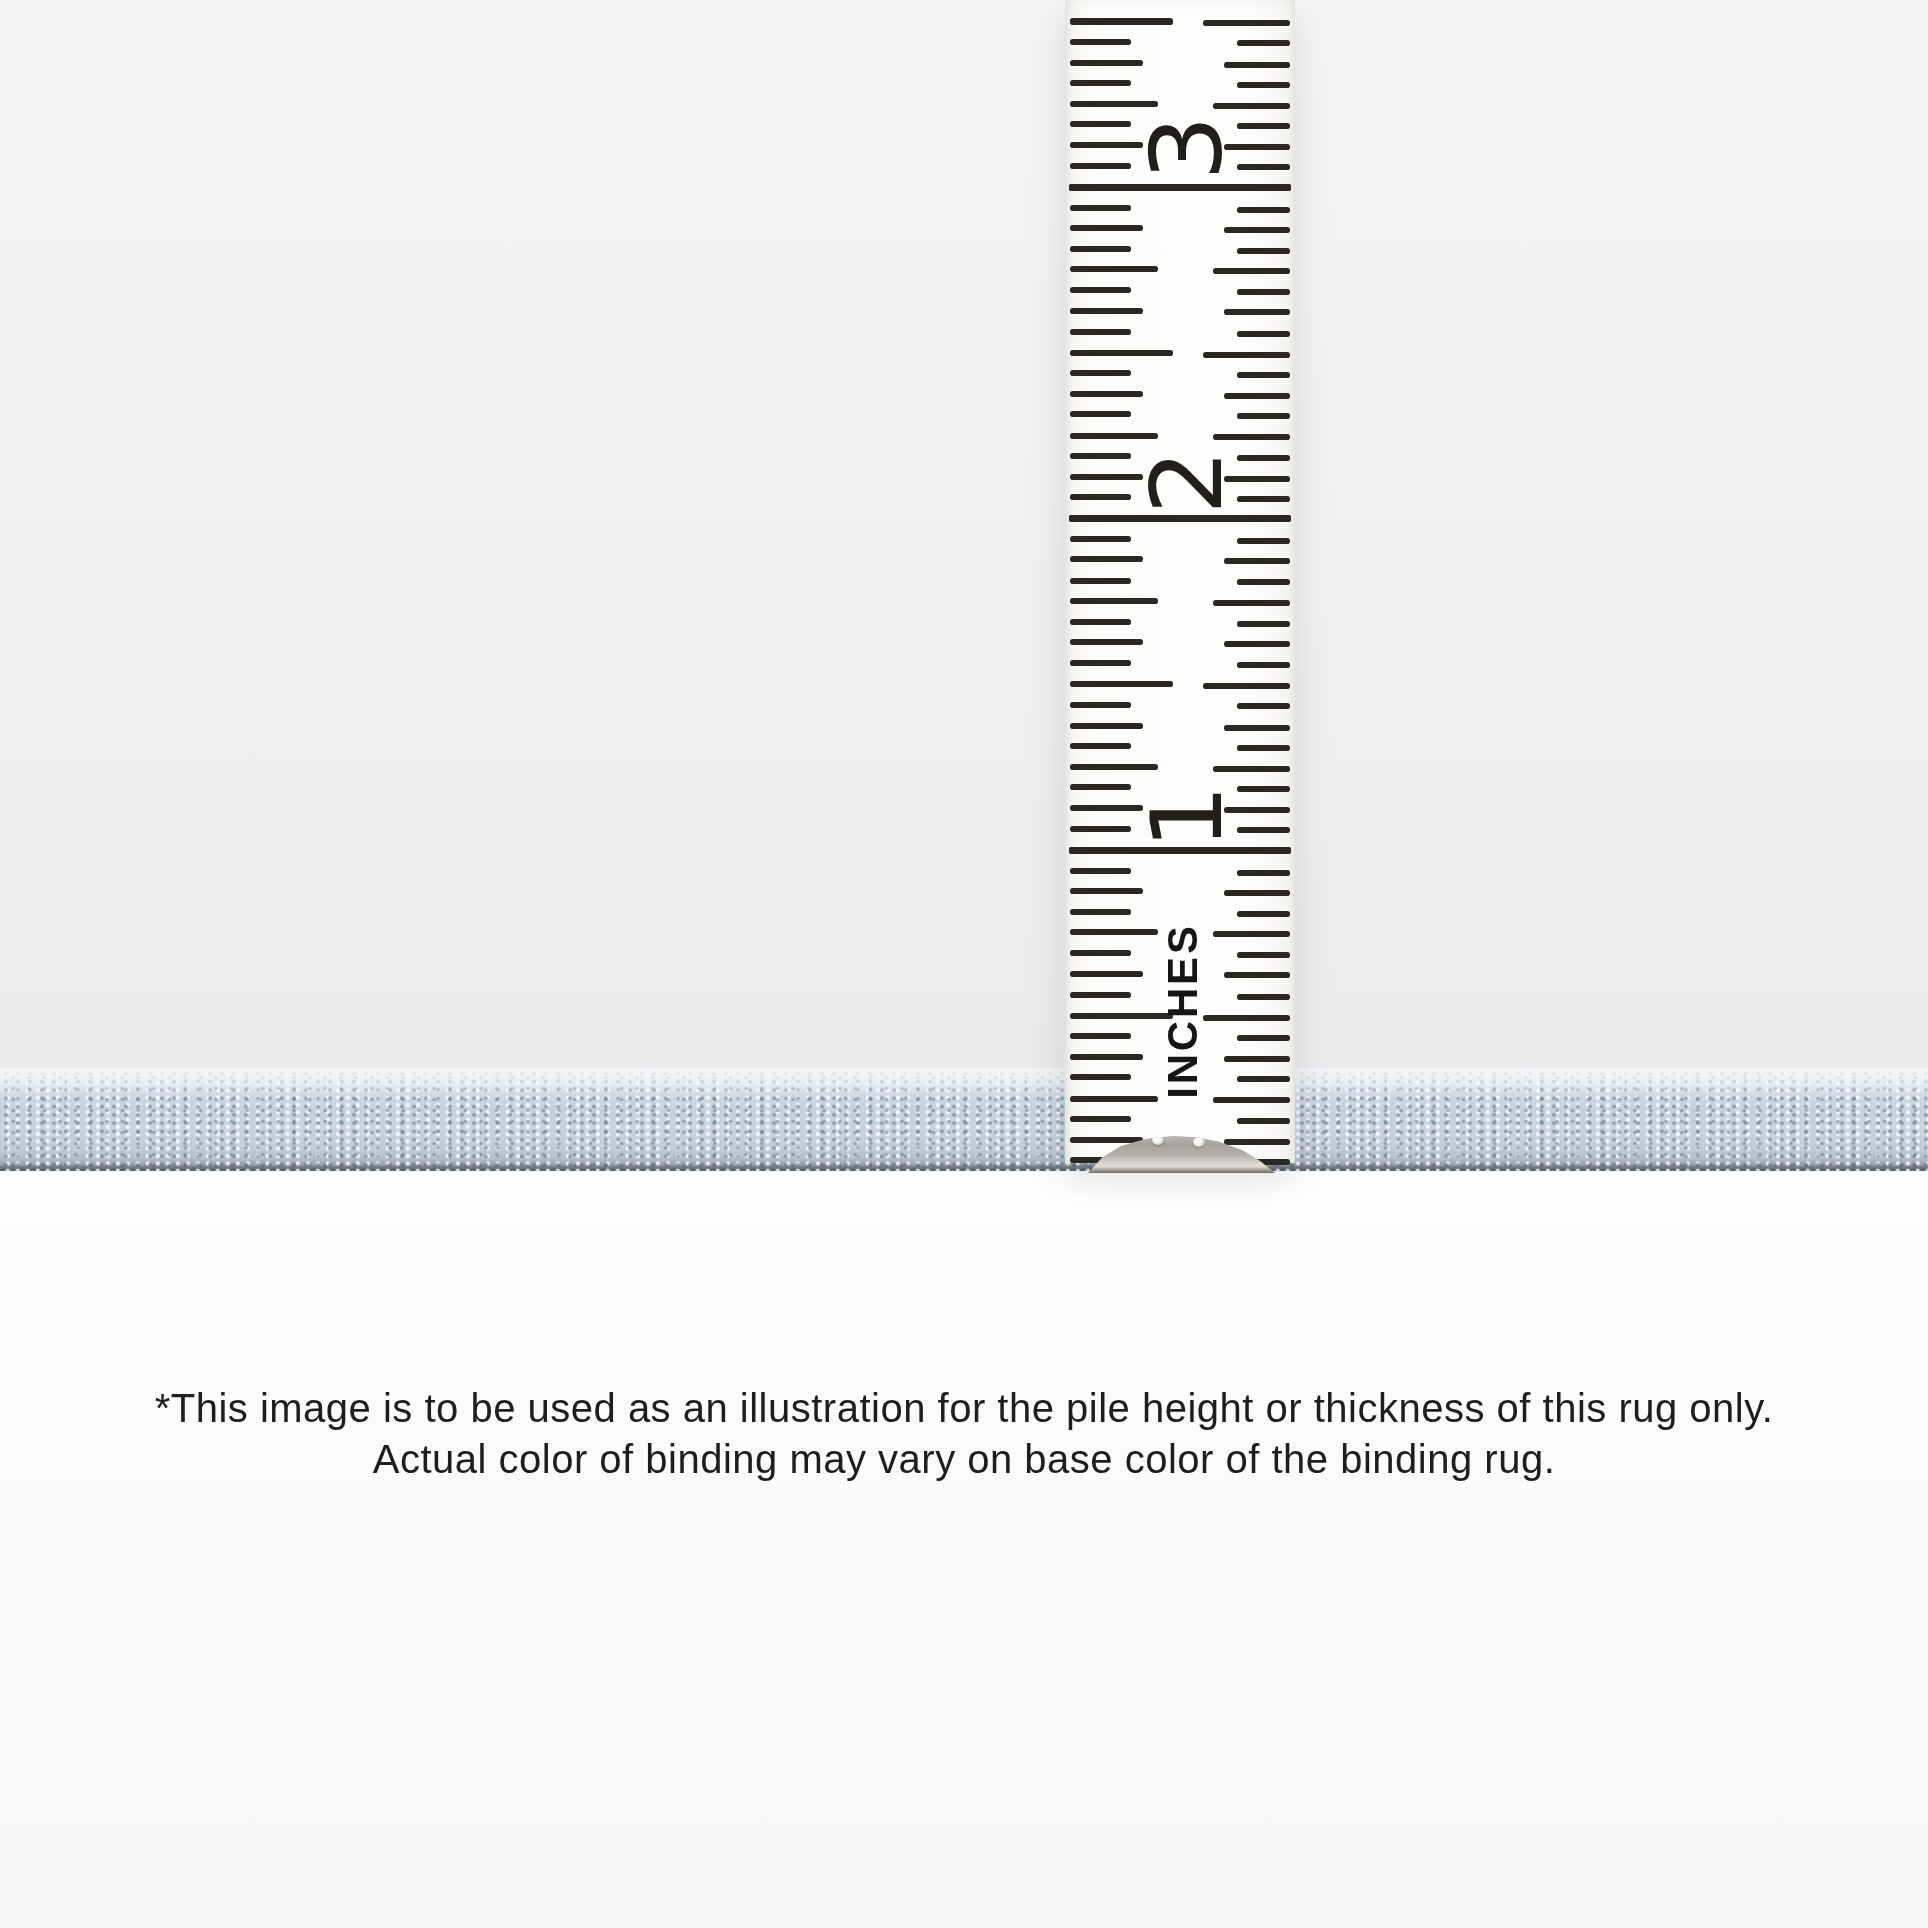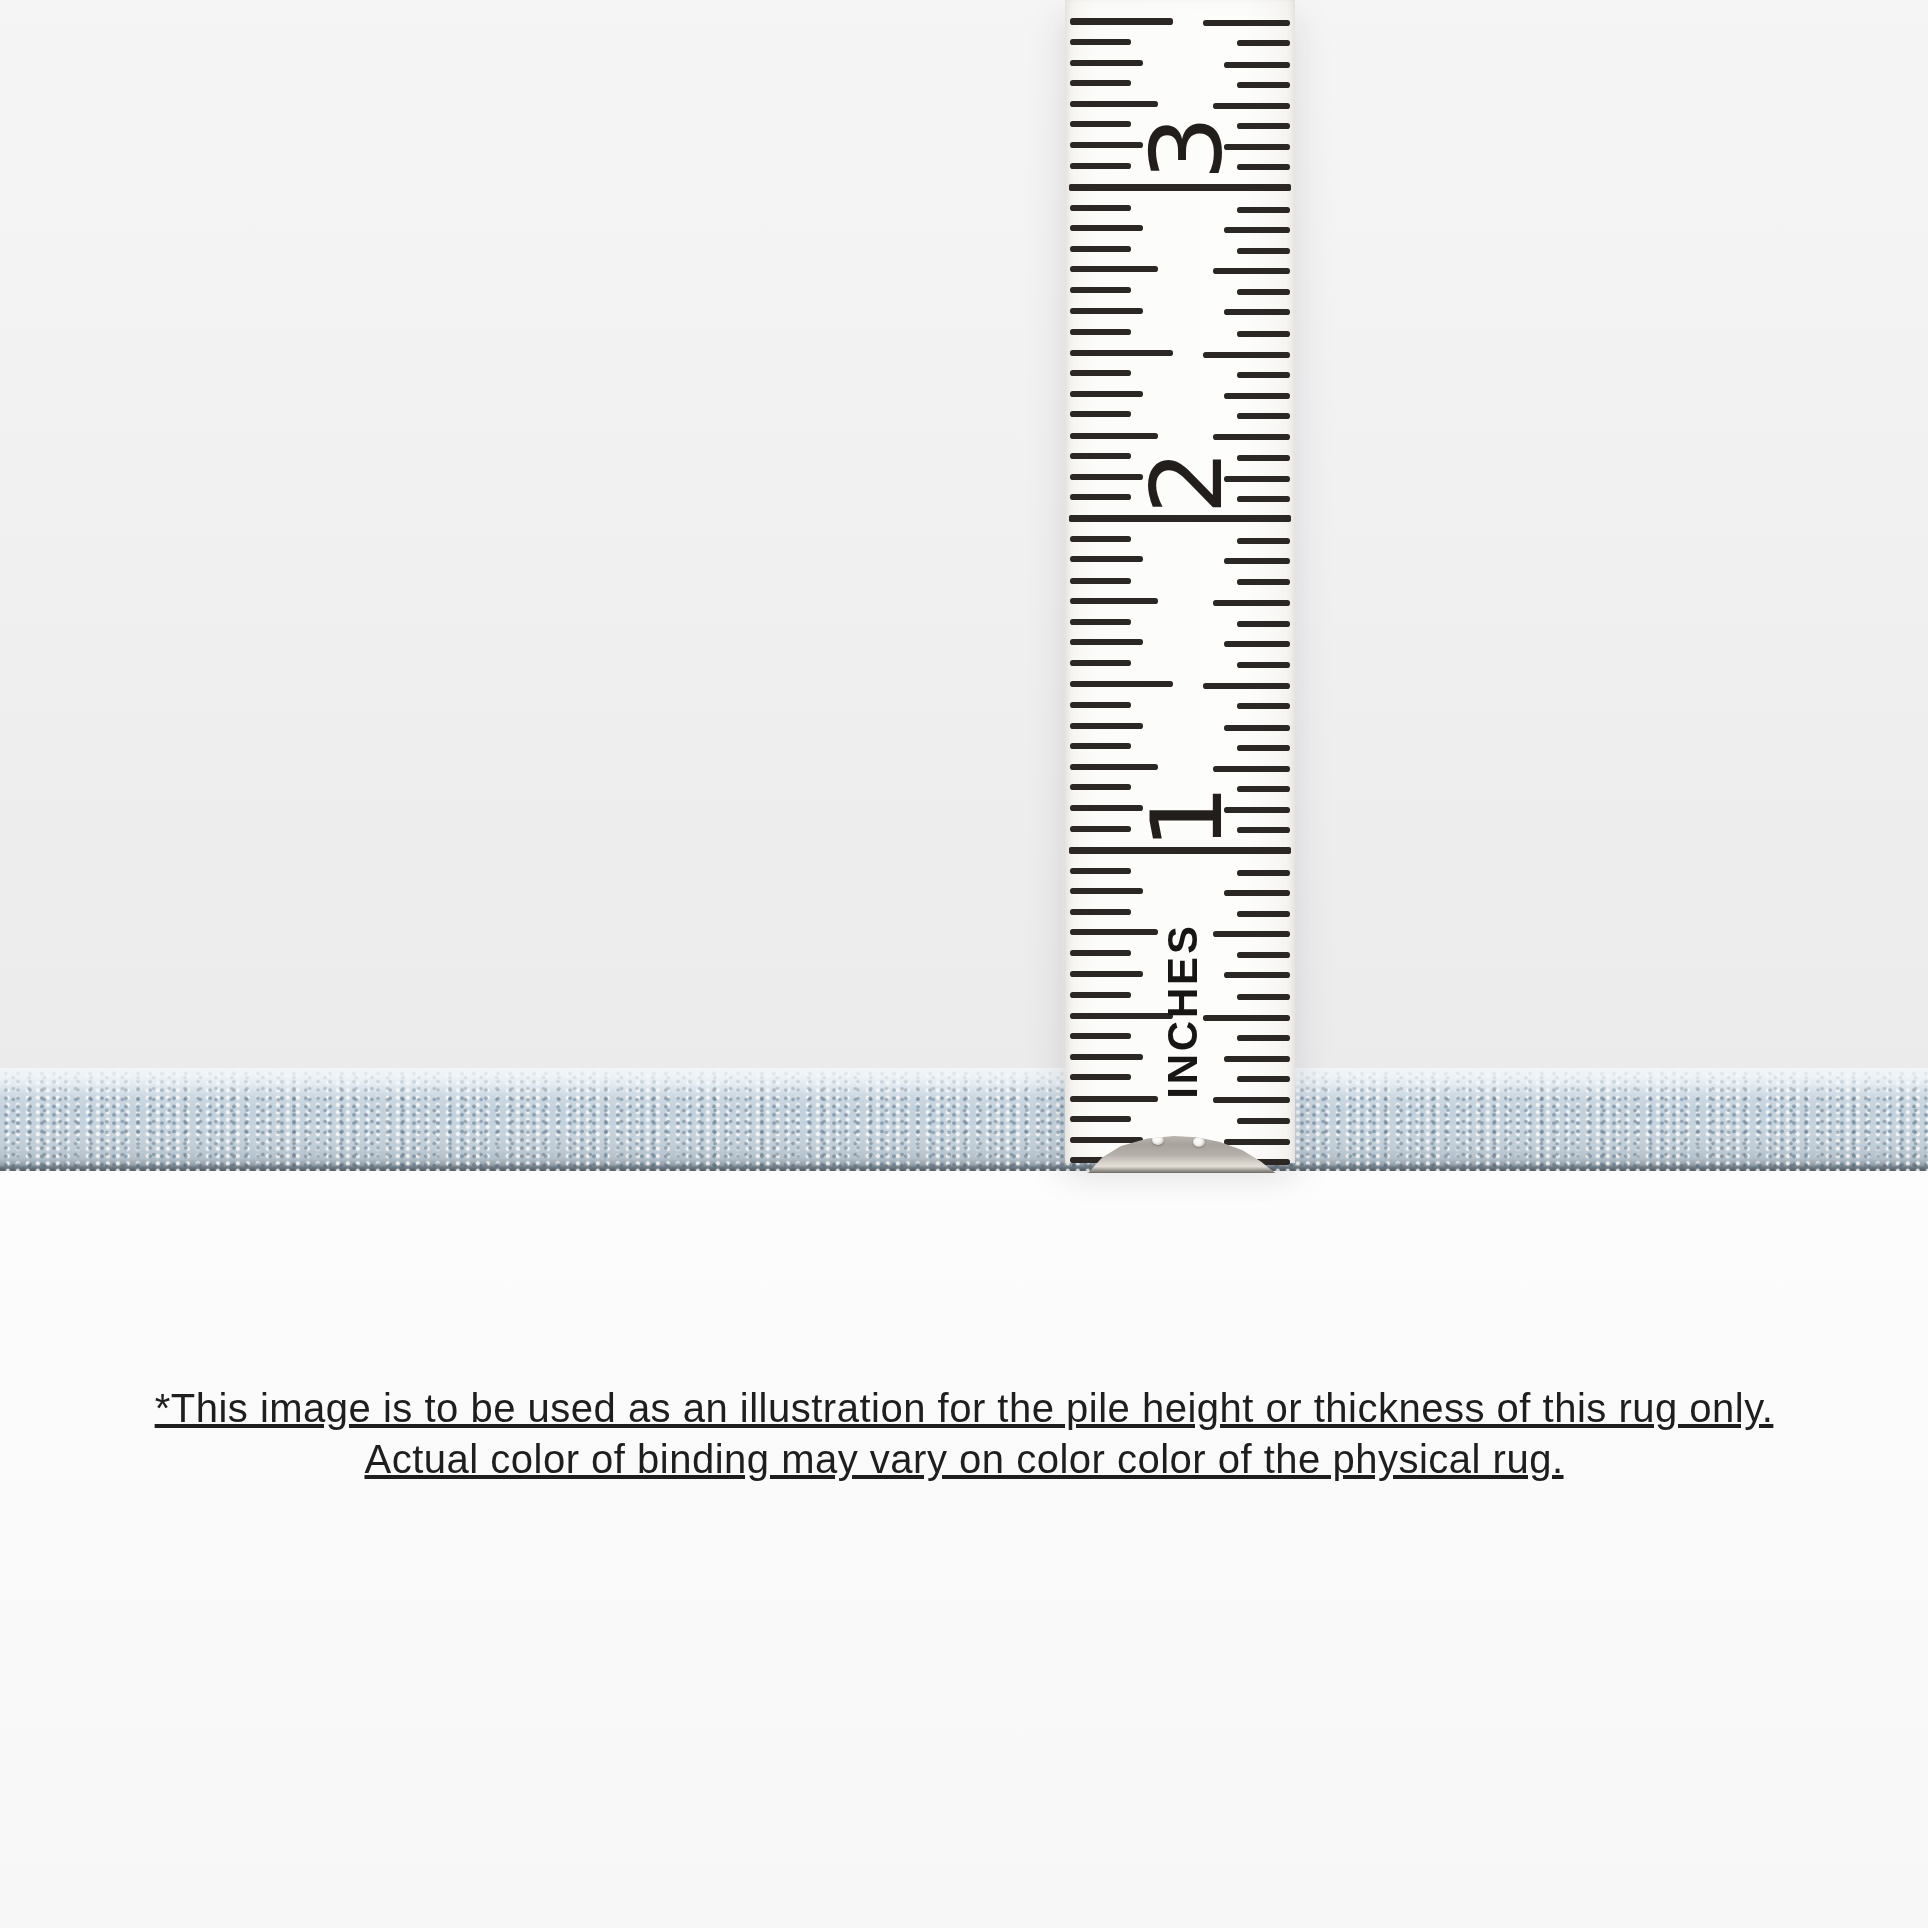--- a/index.html
+++ b/index.html
@@ -95,21 +95,21 @@
   .rivet.r1 { left: 65px; top: 2.8px; }
   .rivet.r2 { left: 106px; top: 4.6px; }
 
   
   .disclaimer {
     position: absolute; left: 0; top: 1383px; width: 100%;
     text-align: center; color: #1e1e1e;
     font-size: 40px; line-height: 51px; letter-spacing: 0.5px;
     z-index: 6;
   }
-  .disclaimer p { margin: 0; text-decoration: underline; }
+  .disclaimer p { margin: 0; }
 </style>
 </head>
 <body>
 
 <div class="scene">
 
   <div class="wall"></div>
 
   <div class="rug"></div>
 
@@ -234,17 +234,17 @@
       </div>
     <div class="inches-label">INCHES</div>
     <div class="clip">
       <span class="rivet r1"></span>
       <span class="rivet r2"></span>
     </div>
   </div>
 
   <div class="disclaimer">
     <p>*This image is to be used as an illustration for the pile height or thickness of this rug only.</p>
-    <p>Actual color of binding may vary on color color of the physical rug.</p>
+    <p>Actual color of binding may vary on base color of the binding rug.</p>
   </div>
 
 </div>
 
 
 </body></html>

